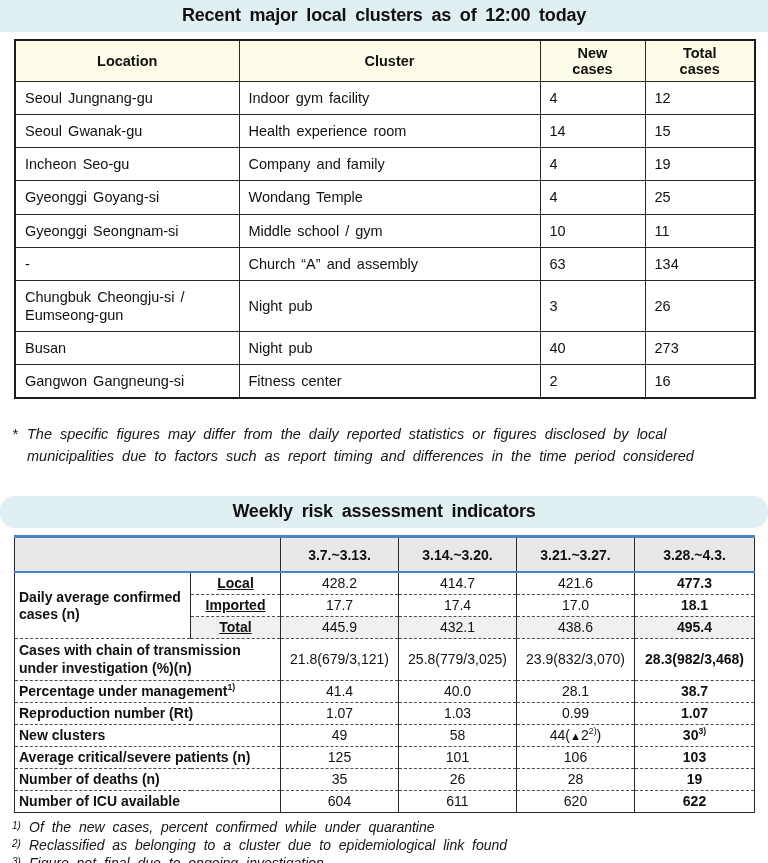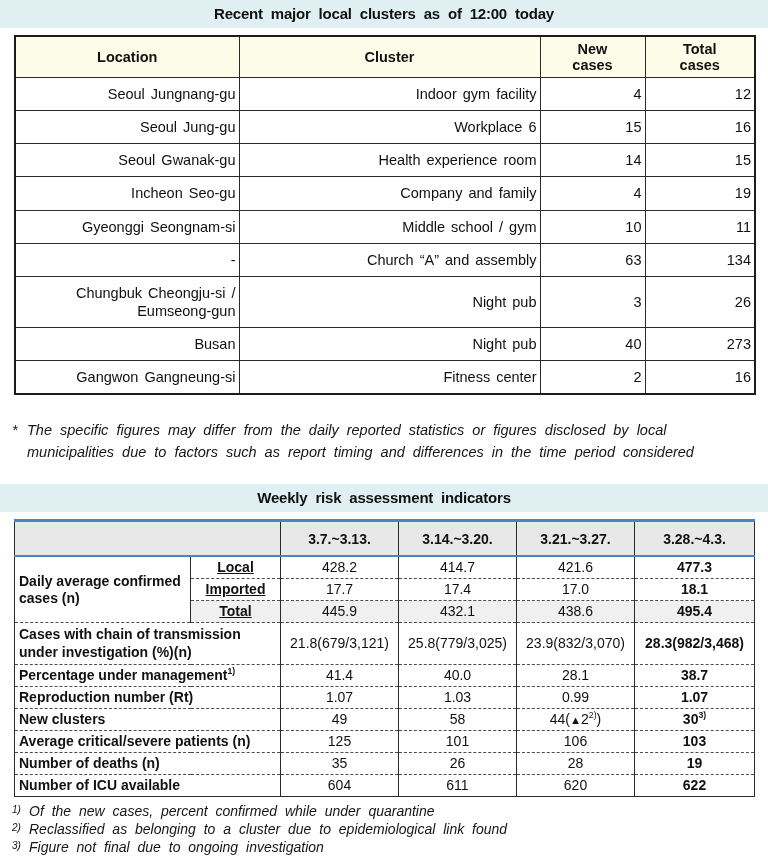--- a/index.html
+++ b/index.html
@@ -2,35 +2,35 @@
 <html><head>
 <meta charset="utf-8">
 <style>
   * { margin:0; padding:0; box-sizing:border-box; }
   html, body {
     width:768px; height:863px; background:#ffffff; overflow:hidden;
     font-family:"Liberation Sans","DejaVu Sans",sans-serif; color:#111;
   }
   .section-title {
     background:#e0eff1; text-align:center; font-weight:bold;
-    font-size:15px; padding:5px 0 6px; word-spacing:4px; letter-spacing:-0.2px;
-  }
-  .title2 { margin-top:20px; }
+    font-size:18px; padding:5px 0 6px; word-spacing:4px; letter-spacing:-0.2px;
+  }
+  .title2 { margin-top:28px;border-radius:14px; }
 
   table.tbl { border-collapse:collapse; table-layout:fixed; width:740px; margin:7px 14px 0; }
 
   
   .tbl1 { border:2px solid #1c1c1c; }
   .tbl1 th {
     background:#fcfce8; border:1px solid #2a2a2a; font-size:14.5px;
     padding:4px 17px; word-spacing:2px; text-align:center;
   }
   .tbl1 td {
-    border:1px solid #2a2a2a; font-size:14.5px; padding:7px 3px;
-    word-spacing:2px; text-align:right; line-height:1.25;
+    border:1px solid #2a2a2a; font-size:14.5px; padding:7px 9px;
+    word-spacing:2px; text-align:left; line-height:1.25;
   }
 
   
   .tbl2 { border:1.5px solid #2a2a2a; margin-top:9px; }
   .tbl2 th {
     background:#e8e8e8; border-left:1px solid #2a2a2a;
     border-top:3.5px solid #4a84c4; border-bottom:2.5px solid #4a84c4;
     font-size:14px; height:36px; text-align:center; word-spacing:1px;margin-left:40px;
   }
   .tbl2 td {
@@ -76,36 +76,36 @@
     </tr>
   </thead>
   <tbody>
       <tr>
         <td>Seoul Jungnang-gu</td>
         <td>Indoor gym facility</td>
         <td>4</td>
         <td>12</td>
       </tr>
       <tr>
-        <td>Seoul Jung-gu</td>
-        <td>Workplace 6</td>
-        <td>15</td>
-        <td>16</td>
-      </tr>
-      <tr>
         <td>Seoul Gwanak-gu</td>
         <td>Health experience room</td>
         <td>14</td>
         <td>15</td>
       </tr>
       <tr>
         <td>Incheon Seo-gu</td>
         <td>Company and family</td>
         <td>4</td>
         <td>19</td>
+      </tr>
+      <tr>
+        <td>Gyeonggi Goyang-si</td>
+        <td>Wondang Temple</td>
+        <td>4</td>
+        <td>25</td>
       </tr>
       <tr>
         <td>Gyeonggi Seongnam-si</td>
         <td>Middle school / gym</td>
         <td>10</td>
         <td>11</td>
       </tr>
       <tr>
         <td>-</td>
         <td>Church “A” and assembly</td>

